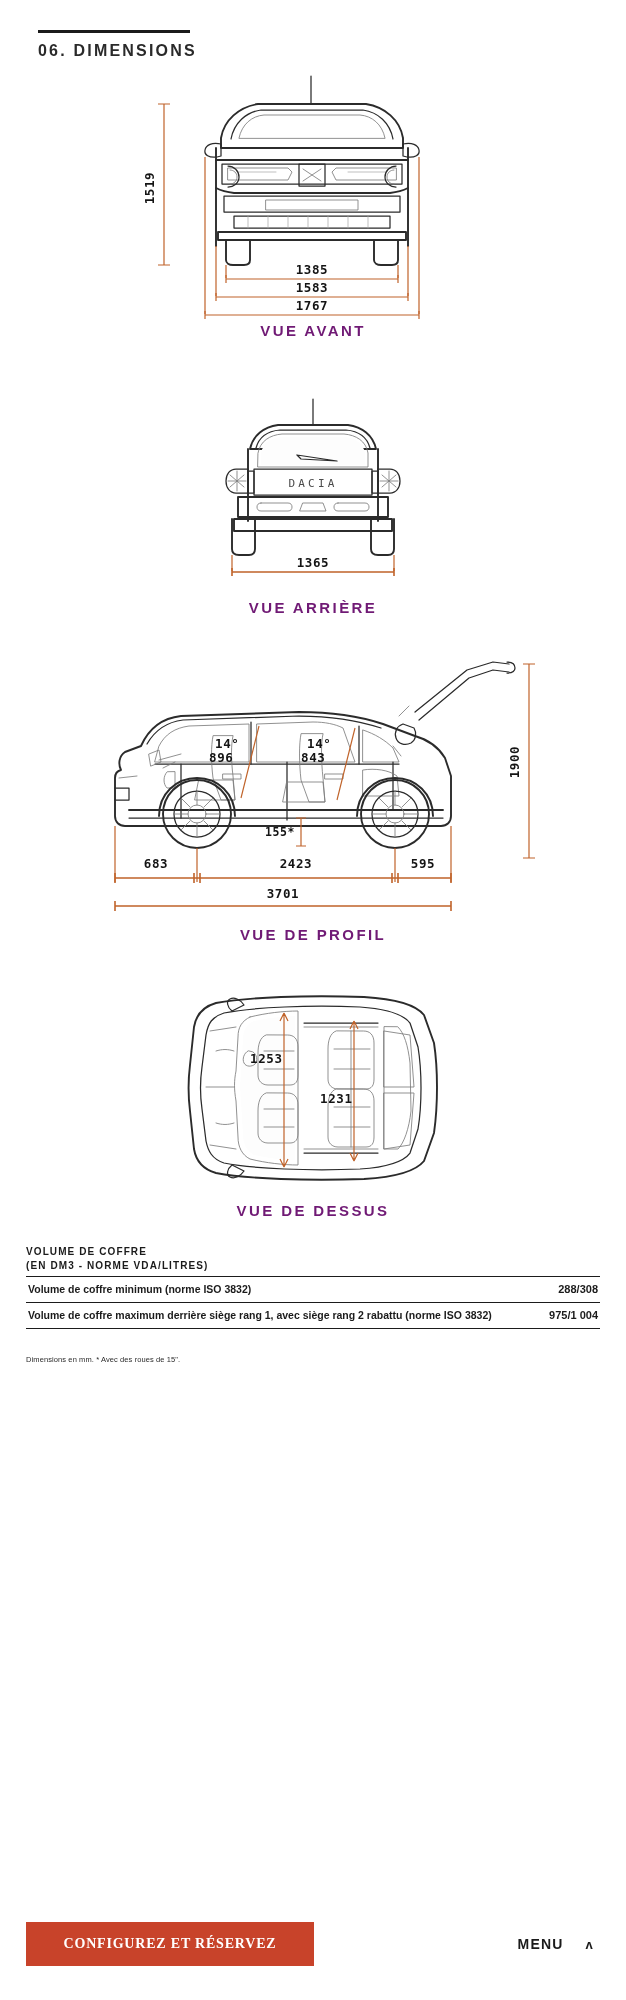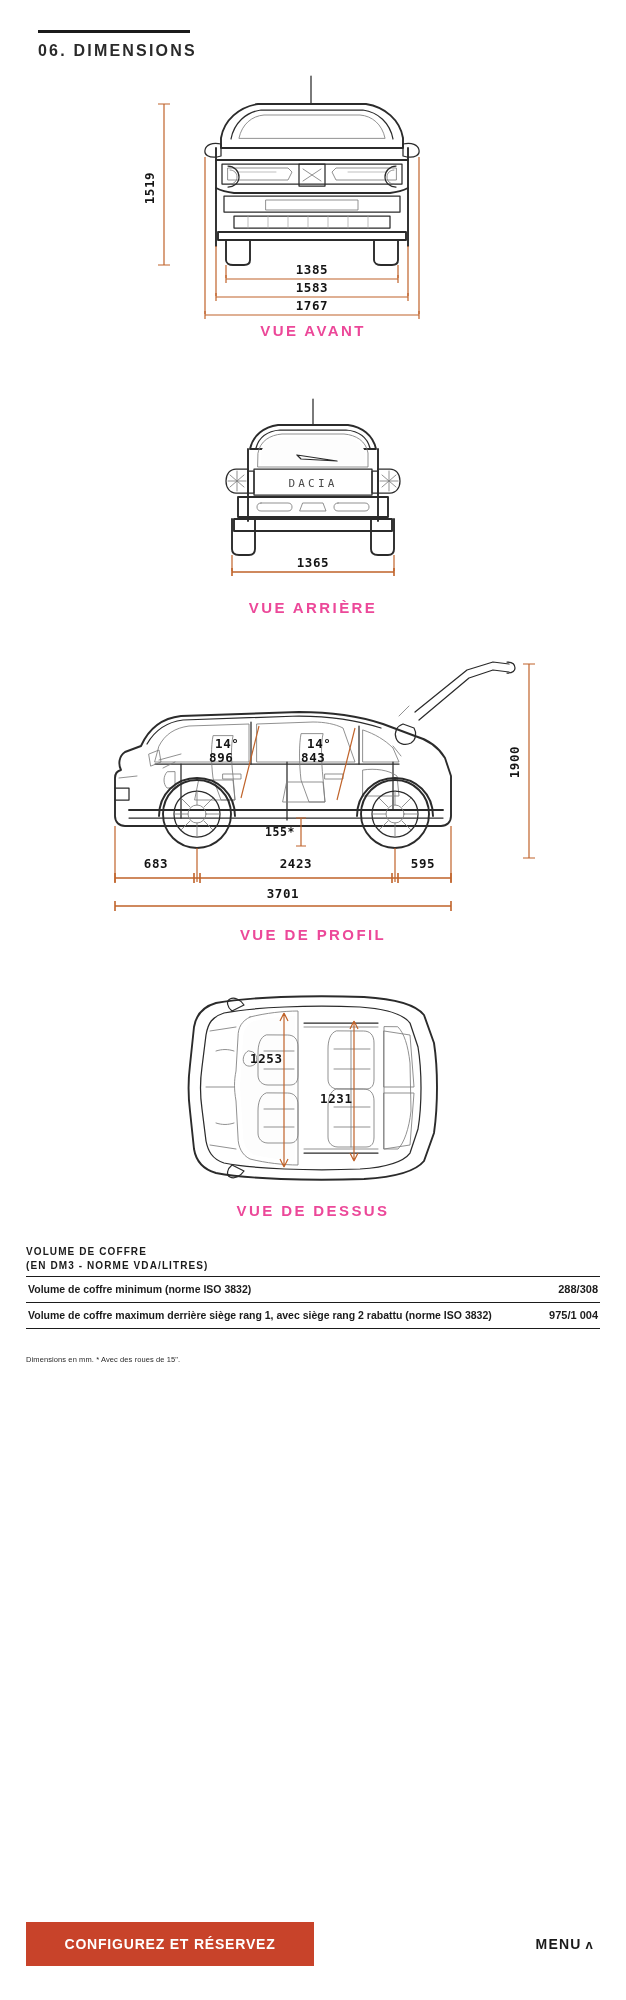--- a/index.html
+++ b/index.html
@@ -22,21 +22,21 @@
   }
   .header-title {
     font-size: 16px; font-weight: bold; letter-spacing: 2.2px;
     color: #2a2a2a;
   }
 
   
   .view-section { position: relative; width: 100%; }
   .view-caption {
     text-align: center; font-size: 15px; font-weight: bold;
-    letter-spacing: 2.4px; color: #ec4899;
+    letter-spacing: 2.4px; color: #701a75;
   }
 
   .svgwrap { display: block; margin: 0 auto; }
   svg { display: block; overflow: visible; }
 
   .ln    { fill: none; stroke: #2b2b2b; stroke-width: 1.25; stroke-linejoin: round; stroke-linecap: round; }
   .ln-th { fill: none; stroke: #2b2b2b; stroke-width: 1.9;  stroke-linejoin: round; stroke-linecap: round; }
   .ln-lt { fill: none; stroke: #7d7d7d; stroke-width: 0.85; stroke-linejoin: round; stroke-linecap: round; }
   .ln-vl { fill: none; stroke: #a3a3a3; stroke-width: 0.7;  stroke-linejoin: round; stroke-linecap: round; }
   .dim   { fill: none; stroke: #c0632a; stroke-width: 1.2; stroke-linecap: butt; }
@@ -74,26 +74,26 @@
   }
 
   
   .footer-bar {
     position: absolute; left: 0; bottom: 34px; width: 100%;
     display: flex; align-items: center; justify-content: space-between;
     padding: 0 26px;
   }
   .cta {
     background: #c8432a; color: #ffffff; border: none;
-    font-family: Liberation Sans, sans-serif;
+    font-family: Liberation Serif, serif;
     font-size: 14px; font-weight: bold; letter-spacing: 0.8px;
     padding: 14px 30px; cursor: pointer; width: 288px; text-align: center;
   }
   .menu-btn {
-    display: flex; align-items: center; gap: 4px;
+    display: flex; align-items: center; gap: 22px;
     font-size: 14px; font-weight: bold; letter-spacing: 1.2px;
     color: #1b1b1b; cursor: pointer; padding-right: 6px;
   }
   .chev { font-size: 13px; font-weight: bold; line-height: 1; }
 </style>
 </head>
 <body>
 
 <div class="page-header">
   <div class="header-rule"></div>

